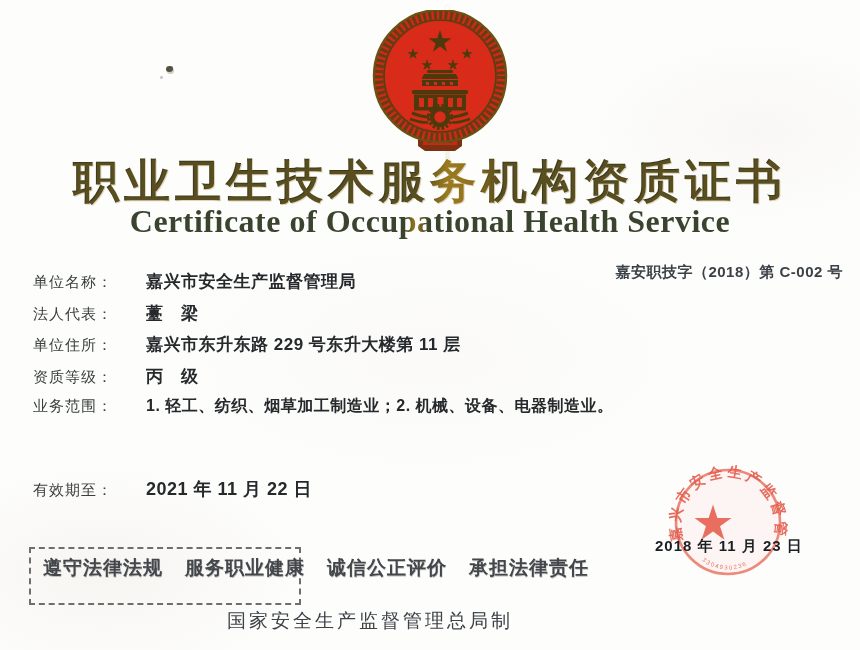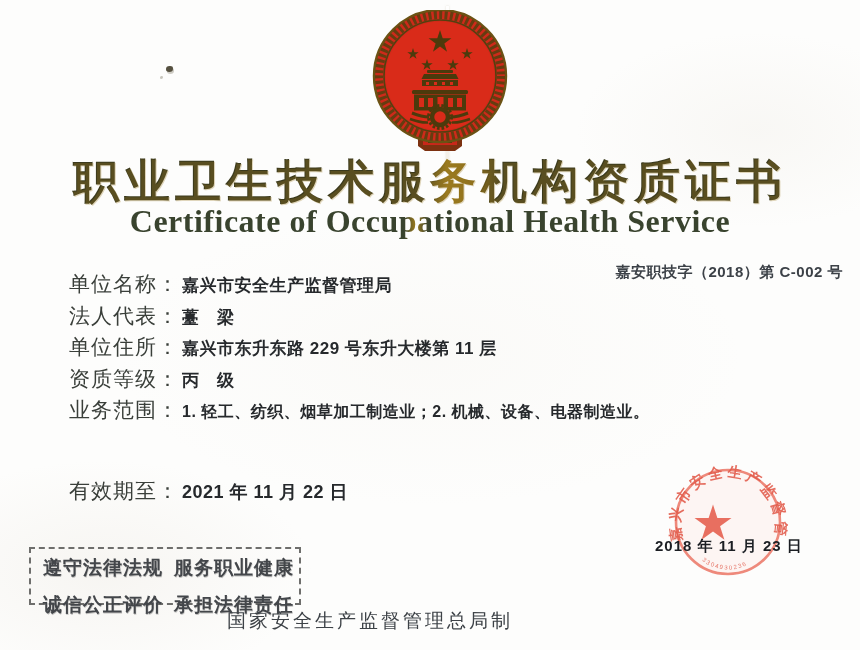--- a/index.html
+++ b/index.html
@@ -49,40 +49,40 @@
     }
   }
   .certno{
     position:absolute;right:17px;top:263px;
     font-family:"Liberation Sans", sans-serif;
     font-size:15px;font-weight:bold;color:#3c4147;letter-spacing:.5px;
   }
   .fields{position:absolute;left:33px;top:270px;width:790px;}
   .frow{display:flex;align-items:baseline;height:31.5px;}
   .flabel{
-    flex:0 0 113px;font-size:21px;color:#3a3f3a;letter-spacing:1px;white-space:nowrap;margin-left:36px;
+    flex:0 0 113px;font-size:15px;color:#3a3f3a;letter-spacing:1px;white-space:nowrap;
   }
   .fvalue{
     font-family:"Liberation Sans", sans-serif;
     font-size:17px;font-weight:bold;color:#26292c;letter-spacing:.5px;white-space:nowrap;
   }
   .fvalue.small{font-size:16px;}
   .validity{position:absolute;left:33px;top:477px;display:flex;align-items:baseline;}
   .validity .flabel{flex:0 0 113px;}
   .validity .fvalue{font-size:18px;}
   .seal{position:absolute;left:662px;top:456px;width:132px;height:132px;opacity:.92;}
   .issue-date{
     position:absolute;left:655px;top:537px;z-index:5;
     font-family:"Liberation Sans", sans-serif;
     font-size:15px;font-weight:bold;color:#1b1e23;letter-spacing:1px;
   }
   .pledge{
     position:absolute;left:29px;top:547px;width:244px;height:42px;
     border:2px dashed #6e6e6c;padding:6px 12px;
-    display:grid;grid-template-columns:1fr 1fr;column-gap:22px;row-gap:2px;gap:11px;
+    display:grid;grid-template-columns:1fr 1fr 1fr 1fr;column-gap:22px;row-gap:2px;
   }
   .pledge-line{
     font-size:19px;font-weight:bold;color:#43464a;letter-spacing:1px;white-space:nowrap;
     text-shadow:.5px .5px 0 rgba(90,90,90,.35);
   }
   .footer{
     position:absolute;left:0;top:608px;width:740px;text-align:center;
     font-size:19px;color:#3d4247;letter-spacing:3px;
   }
 </style>

